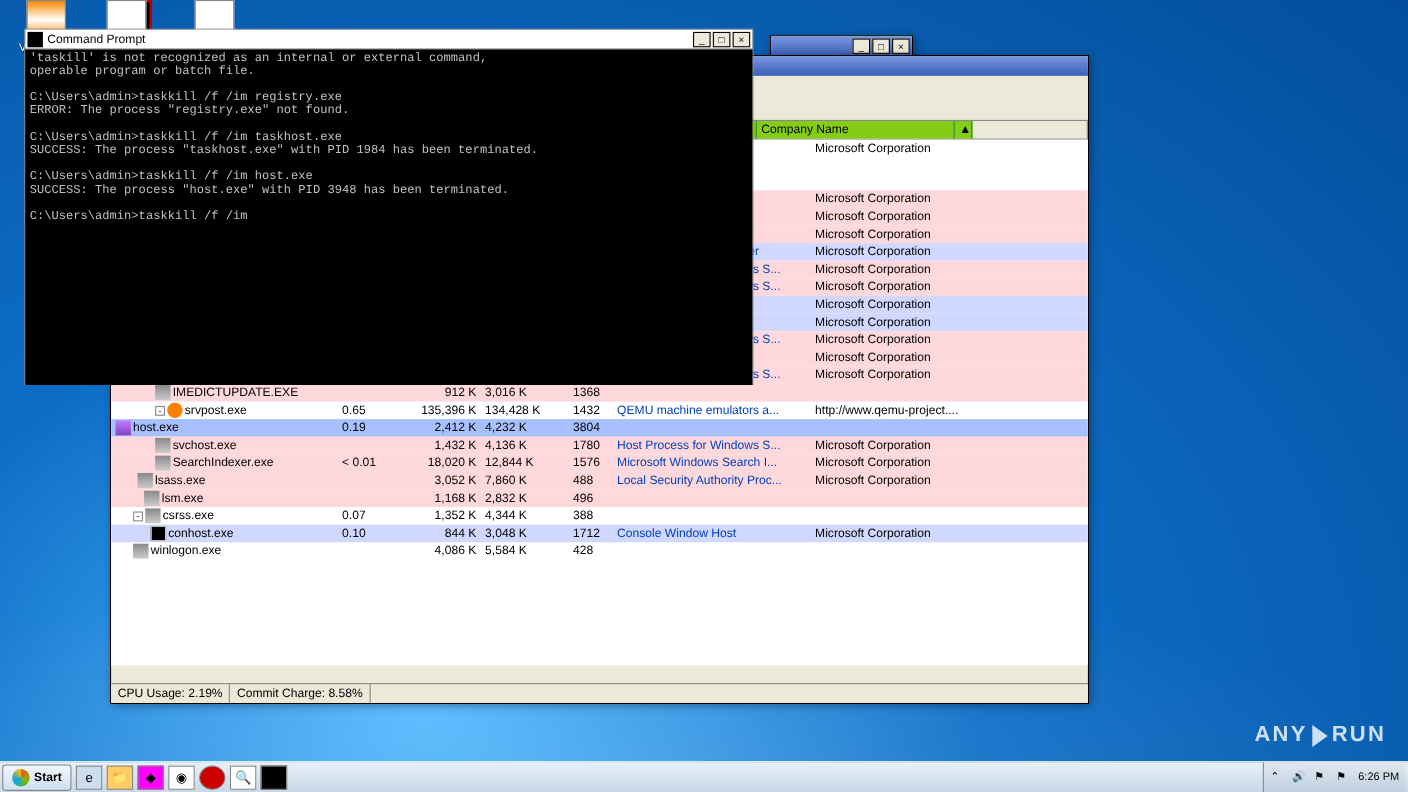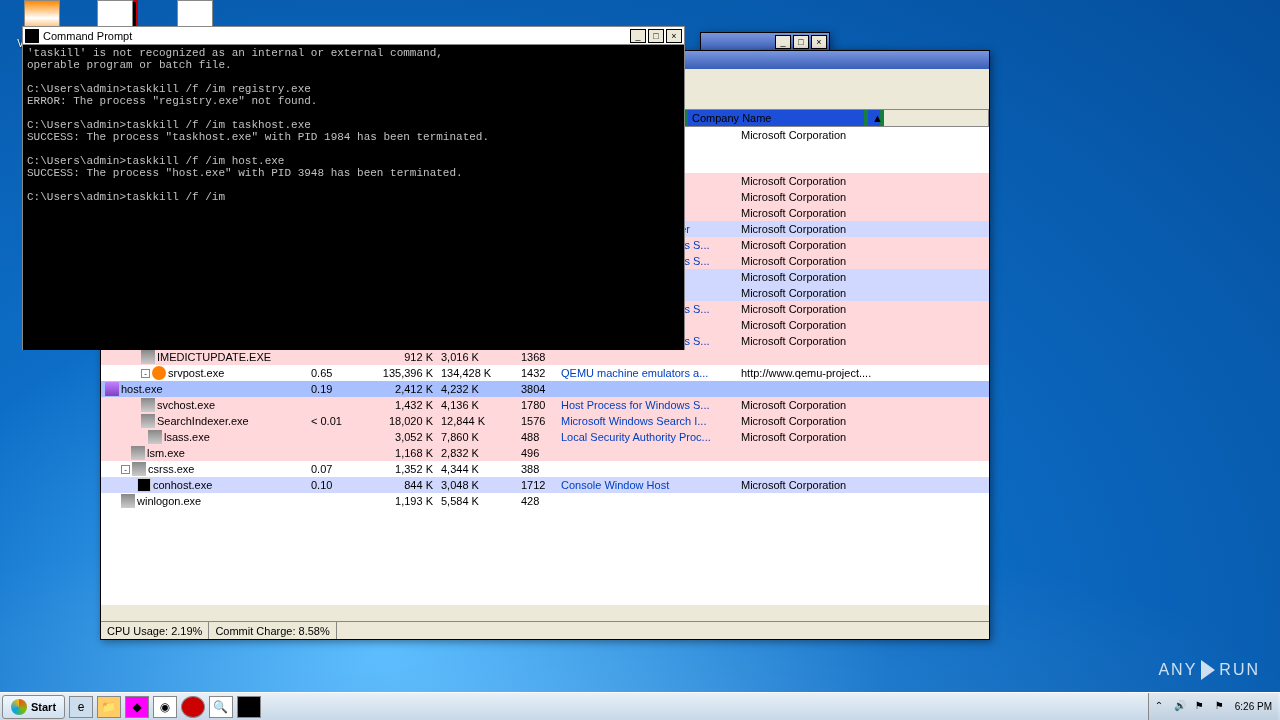--- a/index.html
+++ b/index.html
@@ -14,21 +14,21 @@
 .titlebar .spacer{flex:1}
 .winbtn{width:16px;height:14px;background:#ece9d8;border:1px solid #000;margin-left:2px;display:flex;align-items:center;justify-content:center;font-size:9px;font-family:Arial;color:#000;cursor:pointer}
 .cmd{position:absolute;left:22px;top:26px;width:663px;height:324px;border:1px solid #888}
 .cmd .titlebar{background:#fff;color:#000;border-bottom:1px solid #888}
 .cmd-body{background:#000;color:#c0c0c0;font-family:'Courier New',monospace;font-size:11px;padding:2px 4px;height:305px;overflow-y:scroll;white-space:pre;line-height:12px}
 .cmd-body::-webkit-scrollbar{width:16px;background:#ece9d8}
 .cmd-body::-webkit-scrollbar-thumb{background:#c0c0c0;border:1px solid #888}
 .pexp{left:100px;top:50px;width:890px;height:590px}
 .pexp-tb{height:40px;background:#ece9d8}
 .pexp-hdr{display:flex;background:#ece9d8;border:1px solid #888;font-size:11px;height:18px}
-.pexp-hdr .col{padding:2px 4px;border-right:4px solid #15803d;background:#1d4ed8}
+.pexp-hdr .col{padding:2px 4px;border-right:1px solid #15803d;background:#84cc16}
 .pexp-body{background:#fff;height:478px;overflow-y:auto;font-size:11px}
 .prow{display:flex;height:16px;align-items:center}
 .prow.pink{background:#ffd8dc}
 .prow.blue{background:#d0d8ff}
 .prow.sel{background:#a8c0ff}
 .cell{padding:0 4px;overflow:hidden;white-space:nowrap;text-overflow:ellipsis}
 .c-proc{width:206px;display:flex;align-items:center}
 .c-cpu{width:50px;text-align:left}
 .c-pb{width:80px;text-align:right}
 .c-ws{width:80px;}
@@ -47,21 +47,21 @@
 .doc-win h2{font-size:18px;margin-bottom:8px}
 .doc-win p{margin-bottom:6px;font-size:10px}
 .bgwin1{left:700px;top:32px;width:130px;height:20px}
 .bgwin2{left:760px;top:52px;width:130px;height:20px}
 .taskbar{position:absolute;bottom:0;left:0;right:0;height:28px;background:linear-gradient(#e8f0f8,#c8d8e8);border-top:1px solid #fff;display:flex;align-items:center;padding:0 2px}
 .startbtn{height:24px;display:flex;align-items:center;background:linear-gradient(#f0f8ff,#d0e0f0);border:1px solid #888;border-radius:3px;padding:0 8px;font-size:11px;font-weight:bold;cursor:pointer}
 .startbtn .orb{width:16px;height:16px;border-radius:50%;background:conic-gradient(#f25022,#7fba00,#00a4ef,#ffb900);margin-right:4px}
 .tbicon{width:24px;height:22px;margin-left:4px;background:#fff;border:1px solid #888;cursor:pointer;display:flex;align-items:center;justify-content:center;font-size:12px}
 .tray{margin-left:auto;display:flex;align-items:center;height:100%;background:linear-gradient(#e0e8f0,#c0d0e0);border-left:1px solid #888;padding:0 6px;font-size:10px;gap:6px}
 .tray .ti{width:14px;height:14px;display:inline-block}
-.watermark{position:absolute;right:20px;bottom:40px;color:rgba(255,255,255,.8);font-size:16px;font-weight:400;letter-spacing:2px;display:flex;align-items:center}
+.watermark{position:absolute;right:20px;bottom:40px;color:rgba(255,255,255,.8);font-size:20px;font-weight:700;letter-spacing:2px;display:flex;align-items:center}
 .watermark .play{width:0;height:0;border-left:14px solid rgba(255,255,255,.8);border-top:10px solid transparent;border-bottom:10px solid transparent;margin:0 4px}
 </style>
 </head>
 <body>
 
 <div class="desktop-bg"></div>
 <div class="desktop-swirl"></div>
 
 <div class="dicon" style="left:12px;top:0">
     <div class="ico" style="background:linear-gradient(#cde,#fff)"></div>
@@ -317,21 +317,21 @@
           <span>SearchIndexer.exe</span>
         </div>
         <div class="cell c-cpu">&lt; 0.01</div>
         <div class="cell c-pb">18,020 K</div>
         <div class="cell c-ws">12,844 K</div>
         <div class="cell c-pid">1576</div>
         <div class="cell c-desc">Microsoft Windows Search I...</div>
         <div class="cell c-comp">Microsoft Corporation</div>
       </div>
       <div class="prow pink">
-        <div class="cell c-proc" style="padding-left: 47px;">
+        <div class="cell c-proc" style="padding-left: 24px;">
           <span class="picon ic-gear"></span>
           <span>lsass.exe</span>
         </div>
         <div class="cell c-cpu"></div>
         <div class="cell c-pb">3,052 K</div>
         <div class="cell c-ws">7,860 K</div>
         <div class="cell c-pid">488</div>
         <div class="cell c-desc">Local Security Authority Proc...</div>
         <div class="cell c-comp">Microsoft Corporation</div>
       </div>
@@ -371,21 +371,21 @@
         <div class="cell c-pid">1712</div>
         <div class="cell c-desc">Console Window Host</div>
         <div class="cell c-comp">Microsoft Corporation</div>
       </div>
       <div class="prow ">
         <div class="cell c-proc" style="padding-left: 20px;">
           <span class="picon ic-gear"></span>
           <span>winlogon.exe</span>
         </div>
         <div class="cell c-cpu"></div>
-        <div class="cell c-pb">1,193 K</div>
+        <div class="cell c-pb">4,086 K</div>
         <div class="cell c-ws">5,584 K</div>
         <div class="cell c-pid">428</div>
         <div class="cell c-desc"></div>
         <div class="cell c-comp"></div>
       </div>
     </div>
  <div class="statusbar">
   <div class="seg">CPU Usage: 2.19%</div>
   <div class="seg">Commit Charge: 8.58%</div>
  </div>

